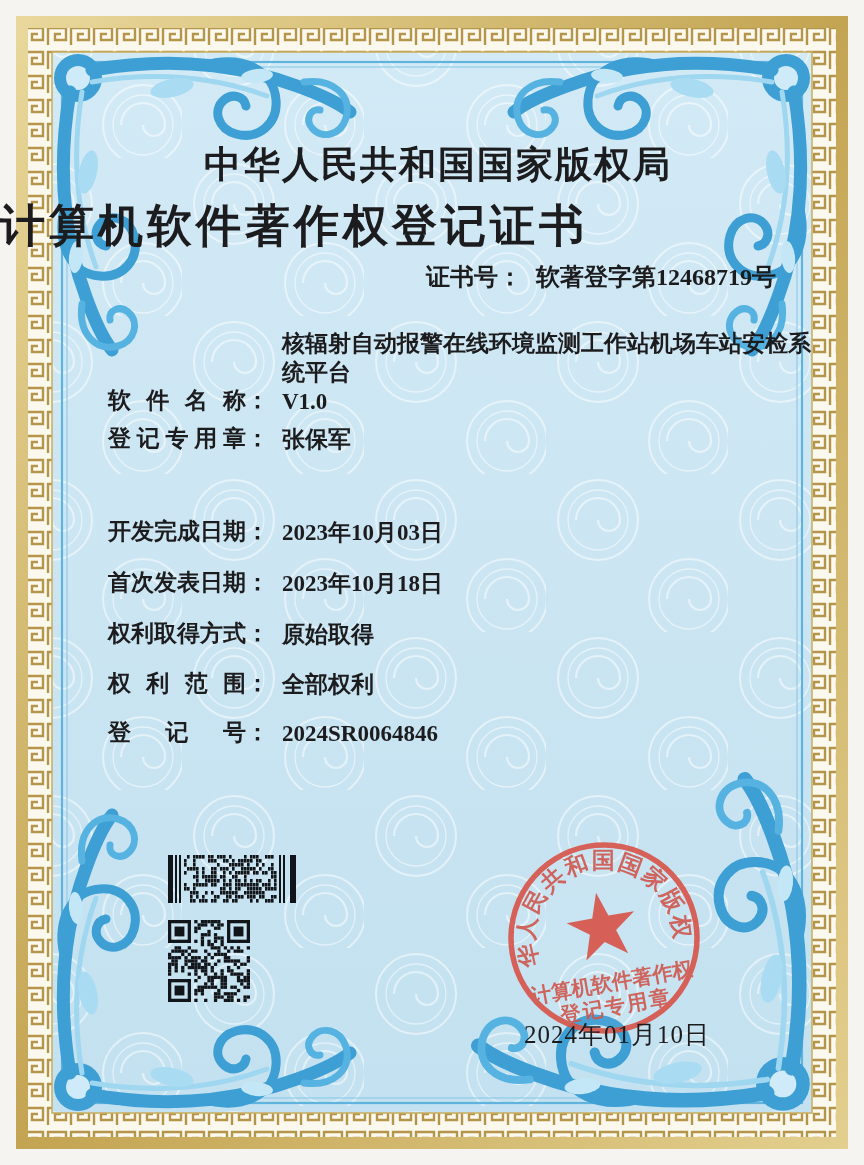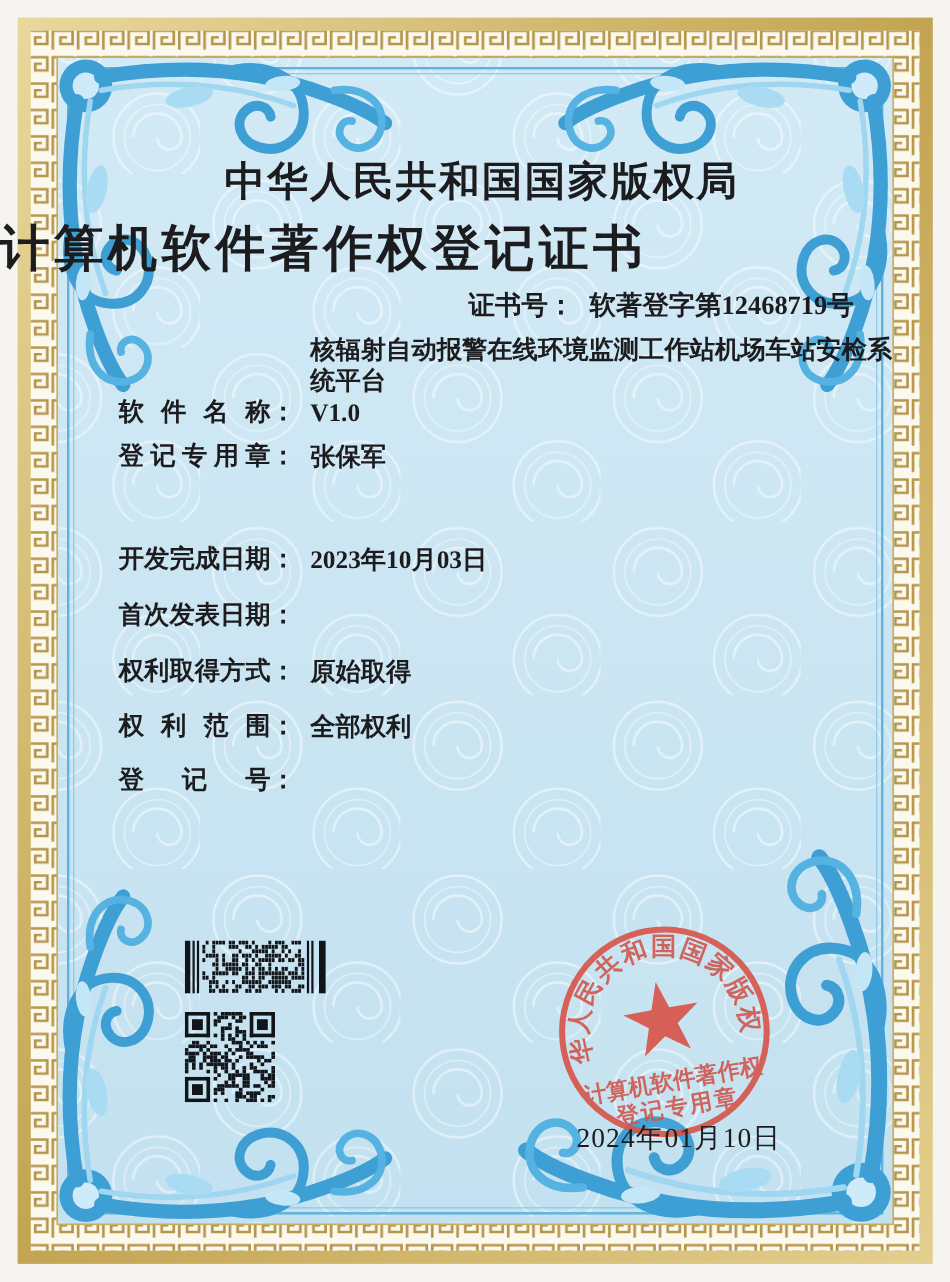--- a/index.html
+++ b/index.html
@@ -10,21 +10,21 @@
   }
   .layer{position:absolute;left:0;top:0;width:864px;height:1165px;}
   .txt{position:absolute;white-space:nowrap;}
   .authority{top:140px;left:0;width:100%;text-align:center;font-size:37px;font-weight:700;letter-spacing:2px;}
   .cert-title{top:196px;left:0;width:100%;text-align:left;font-size:45px;font-weight:700;letter-spacing:4px;}
   .certno{top:261px;right:100px;font-size:24px;font-weight:700;}
   .certno .gap{display:inline-block;width:14px;}
   .fieldrow{position:absolute;left:108px;display:flex;align-items:flex-end;font-size:23px;font-weight:700;}
   .flabel{display:inline-block;width:138px;text-align:justify;text-align-last:justify;-moz-text-align-last:justify;}
   .fcolon{display:inline-block;width:24px;}
-  .fvalue{display:inline-block;margin-left:12px;line-height:29px;white-space:nowrap;}
+  .fvalue{display:inline-block;margin-left:12px;line-height:29px;white-space:nowrap;margin-top:26px;}
   .fvalue div{white-space:nowrap;}
   .statement{
     position:absolute;left:97px;top:750px;width:678px;
     font-size:21px;font-weight:700;line-height:50px;text-indent:2em;
     text-align:justify;letter-spacing:.5px;
   }
   .issue-date{position:absolute;left:524px;top:1018px;font-size:25px;font-weight:400;letter-spacing:1px;}
   .barcode-box{position:absolute;left:168px;top:855px;width:130px;height:50px;}
   .qr-box{position:absolute;left:168px;top:920px;width:82px;height:82px;}
   .seal-box{position:absolute;left:468px;top:802px;width:272px;height:272px;}
@@ -117,38 +117,44 @@
   <div class="fieldrow" style="top:492px">
     <span class="flabel">开发完成日期</span>
       <span class="fcolon">：</span>
     <div class="fvalue">
         <div>2023年10月03日</div>
       </div>
   </div>
   <div class="fieldrow" style="top:543px">
     <span class="flabel">首次发表日期</span>
       <span class="fcolon">：</span>
+    <div class="fvalue">
+        <div>2023年10月18日</div>
+      </div>
   </div>
   <div class="fieldrow" style="top:594px">
     <span class="flabel">权利取得方式</span>
       <span class="fcolon">：</span>
     <div class="fvalue">
         <div>原始取得</div>
       </div>
   </div>
   <div class="fieldrow" style="top:644px">
     <span class="flabel">权利范围</span>
       <span class="fcolon">：</span>
     <div class="fvalue">
         <div>全部权利</div>
       </div>
   </div>
   <div class="fieldrow" style="top:693px">
     <span class="flabel">登记号</span>
       <span class="fcolon">：</span>
+    <div class="fvalue">
+        <div>2024SR0064846</div>
+      </div>
   </div>
 
 
   <svg class="barcode-box" viewBox="0 0 130 50">
     <rect x="0" y="0" width="130" height="50" fill="none"></rect>
     <g id="barcode-g" fill="#111418">
         <rect x="0" y="0" width="5" height="48"></rect>
         <rect x="7" y="0" width="2" height="48"></rect>
         <rect x="11" y="0" width="2" height="48"></rect>
         <rect x="111" y="0" width="2" height="48"></rect>

